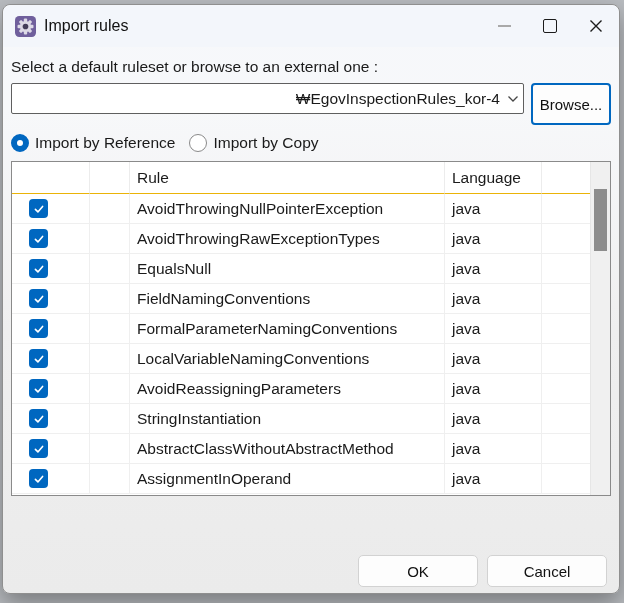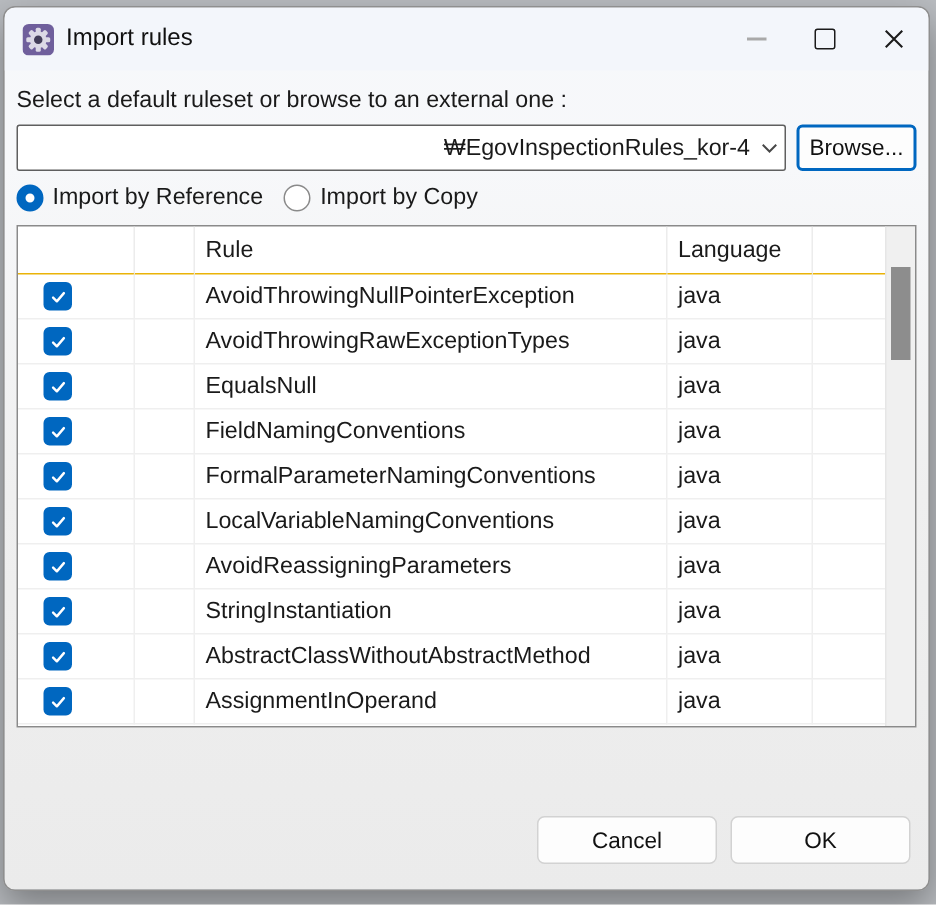--- a/index.html
+++ b/index.html
@@ -37,21 +37,21 @@
   .select-label{margin-top:10px;font-size:15.5px;line-height:20px;}
   .combo-row{display:flex;margin-top:6px;gap:7px;}
   .combo{
     flex:1;height:31px;background:#fff;border:1px solid #5f5f5f;border-radius:2px;
     display:flex;align-items:center;justify-content:flex-end;
     padding:0 4px 0 6px;box-sizing:border-box;overflow:hidden;white-space:nowrap;
   }
   .combo-value{font-size:15.5px;overflow:hidden;text-overflow:clip;}
   .combo-chevron{margin-left:7px;flex:0 0 auto;display:block;}
   .browse-btn{
-    width:80px;height:31px;background:#fdfdfd;
+    width:80px;height:42px;background:#fdfdfd;
     border:2px solid var(--accent);border-radius:4px;
     font-size:15px;display:flex;align-items:center;justify-content:center;
     box-sizing:border-box;color:#111;text-align:center;
   }
   .radio-row{display:flex;align-items:center;margin-top:9px;gap:6px;font-size:15.5px;}
   .radio{width:18px;height:18px;border-radius:50%;box-sizing:border-box;flex:0 0 auto;}
   .radio.checked{background:#fff;border:6px solid var(--accent);}
   .radio.unchecked{background:#fff;border:1px solid #8a8a8a;}
   .radio-label{margin-right:8px;}
   
@@ -298,18 +298,18 @@
     <div class="cell lang-cell">java</div>
     <div class="cell last"></div>
   </div>
 </div>
         <div class="vscroll">
           <div class="vthumb"></div>
         </div>
       </div>
 
       <div class="footer">
+        <div class="dlg-btn">OK</div>
         <div class="dlg-btn">Cancel</div>
-        <div class="dlg-btn">OK</div>
       </div>
     </div>
   </div>
 </div>
 
 </body></html>

